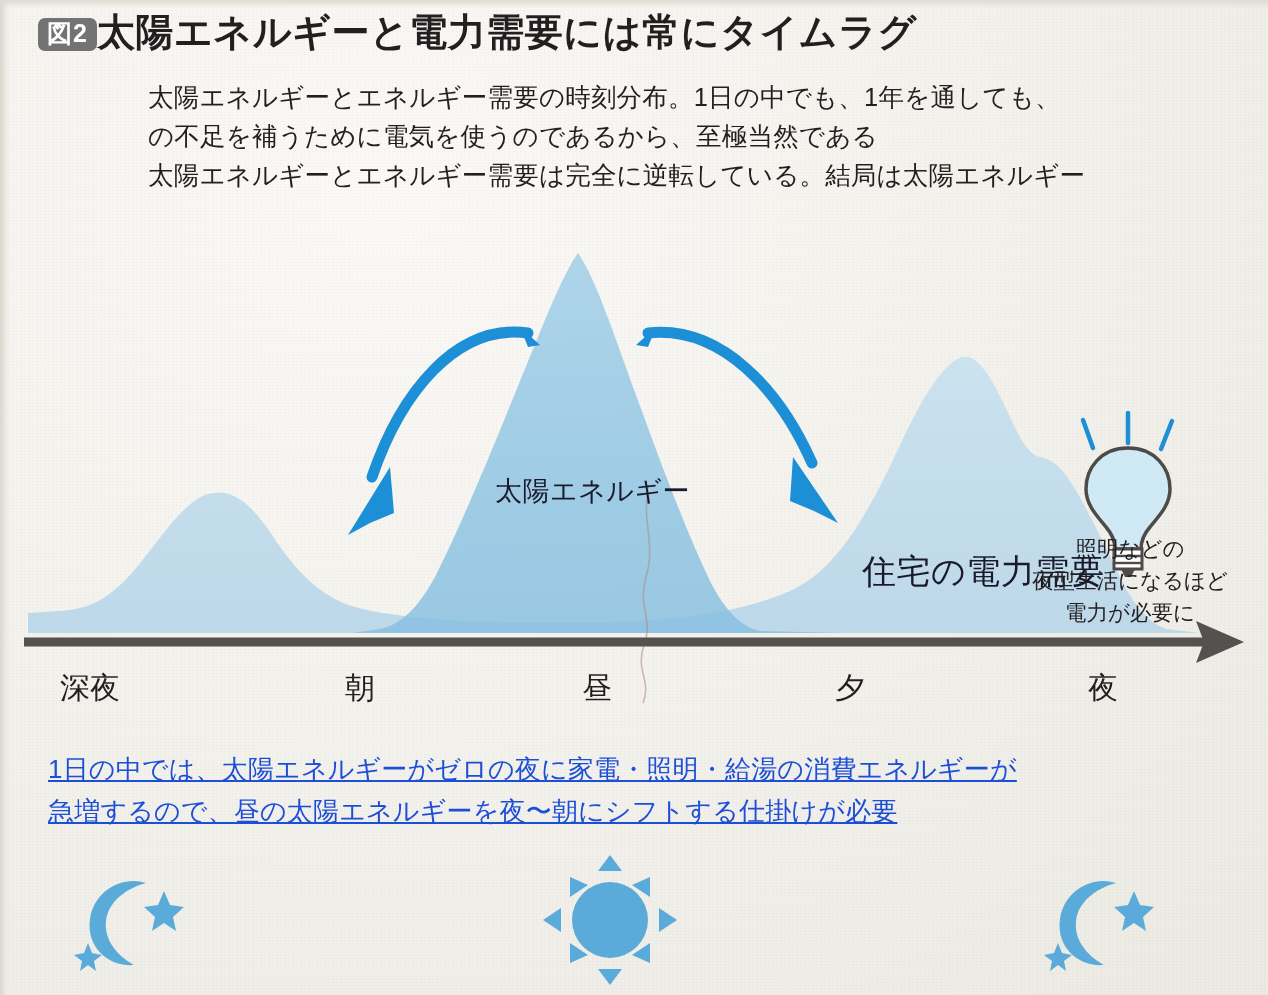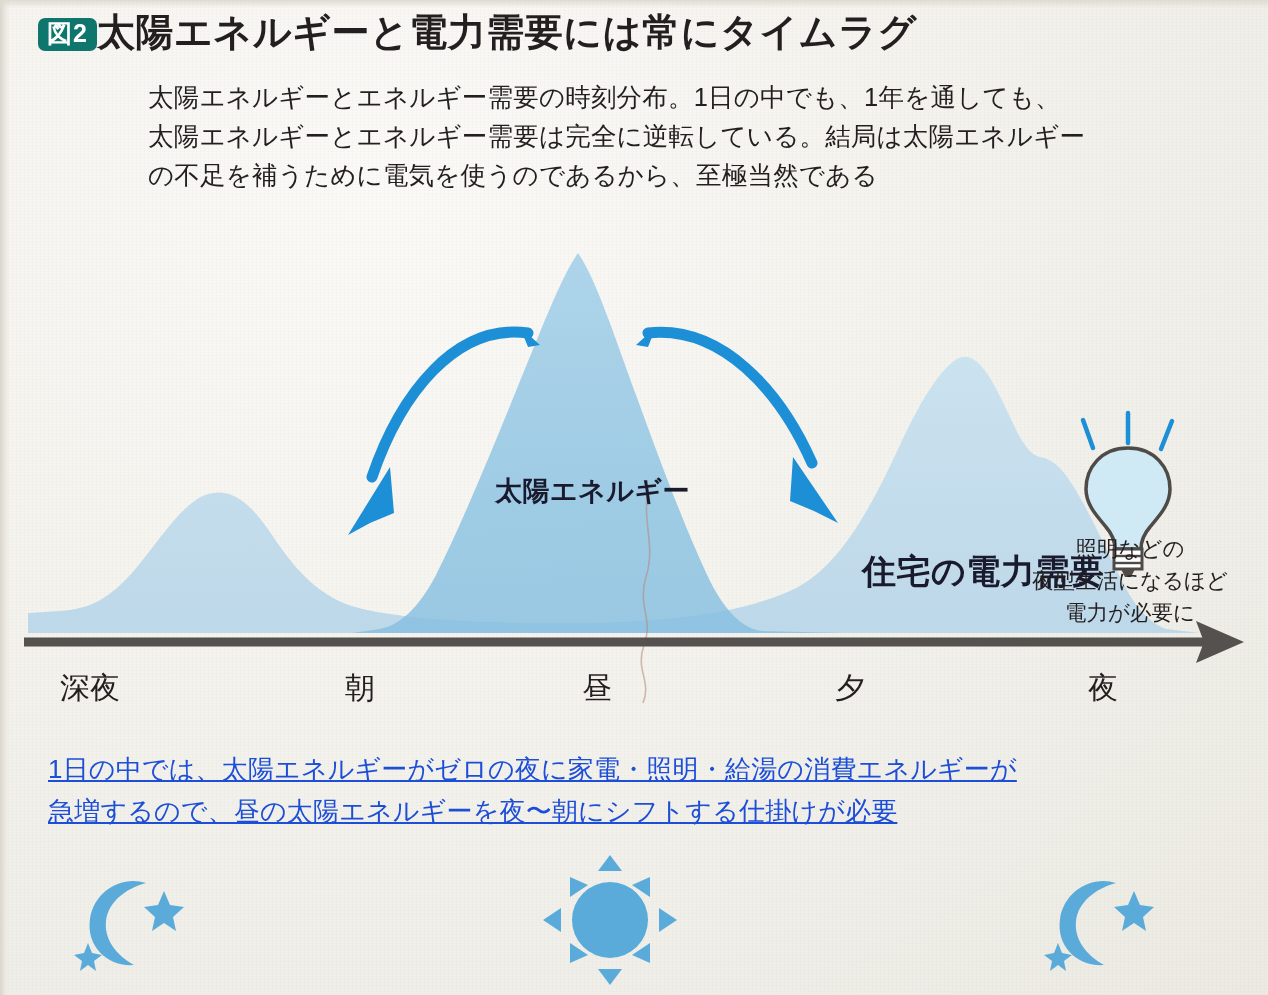--- a/index.html
+++ b/index.html
@@ -29,21 +29,21 @@
   #edge-top{
     position:absolute;left:0;top:0;width:1268px;height:8px;
     background:linear-gradient(180deg,#dedbd2 0%, rgba(255,255,255,0) 100%);
     pointer-events:none;
   }
   #content{position:absolute;inset:0;}
 
   
   .header{position:absolute;left:38px;top:12px;display:flex;align-items:flex-start;}
   .fig-badge{
-    background:#0f766e;color:#ffffff;
+    background:#737373;color:#ffffff;
     border-radius:7px;
     font-size:25px;font-weight:bold;
     padding:3px 9px 5px 9px;
     letter-spacing:1px;
     line-height:1;
     margin-top:6px;
     white-space:nowrap;
   }
   .title{
     margin-left:0;
@@ -63,21 +63,21 @@
     letter-spacing:0.2px;
   }
   .desc div{white-space:nowrap;margin-left:30px;}
 
   
   .chart{position:absolute;left:0px;top:205px;width:1268px;height:520px;}
   .chart svg{position:absolute;left:0;top:0;}
 
   .series-label{
     position:absolute;
-    font-weight:bold;
+    font-weight:normal;
     color:#1a1a2e;
     white-space:nowrap;
   }
   #label-solar{left:495px;top:268px;font-size:27px;letter-spacing:0.5px;}
   #label-demand{left:862px;top:344px;font-size:34px;letter-spacing:0.5px;}
 
   
   .bulb-note{
     position:absolute;left:1005px;top:328px;width:250px;
     text-align:center;
@@ -120,22 +120,22 @@
 
 <div id="content">
 
   <div class="header">
     <div class="fig-badge">図2</div>
     <div class="title">太陽エネルギーと電力需要には常にタイムラグ</div>
   </div>
 
   <div class="desc">
     <div>太陽エネルギーとエネルギー需要の時刻分布。1日の中でも、1年を通しても、</div>
+    <div>の不足を補うために電気を使うのであるから、至極当然である</div>
     <div>太陽エネルギーとエネルギー需要は完全に逆転している。結局は太陽エネルギー</div>
-    <div>の不足を補うために電気を使うのであるから、至極当然である</div>
   </div>
 
   <div class="chart">
 
     <svg width="1268" height="520" viewBox="0 0 1268 520">
       <defs>
         <linearGradient id="gSolar" x1="0" y1="0" x2="0" y2="1">
           <stop offset="0%" stop-color="#9ecde8"></stop>
           <stop offset="55%" stop-color="#8ec4e3"></stop>
           <stop offset="100%" stop-color="#86bfe0"></stop>

